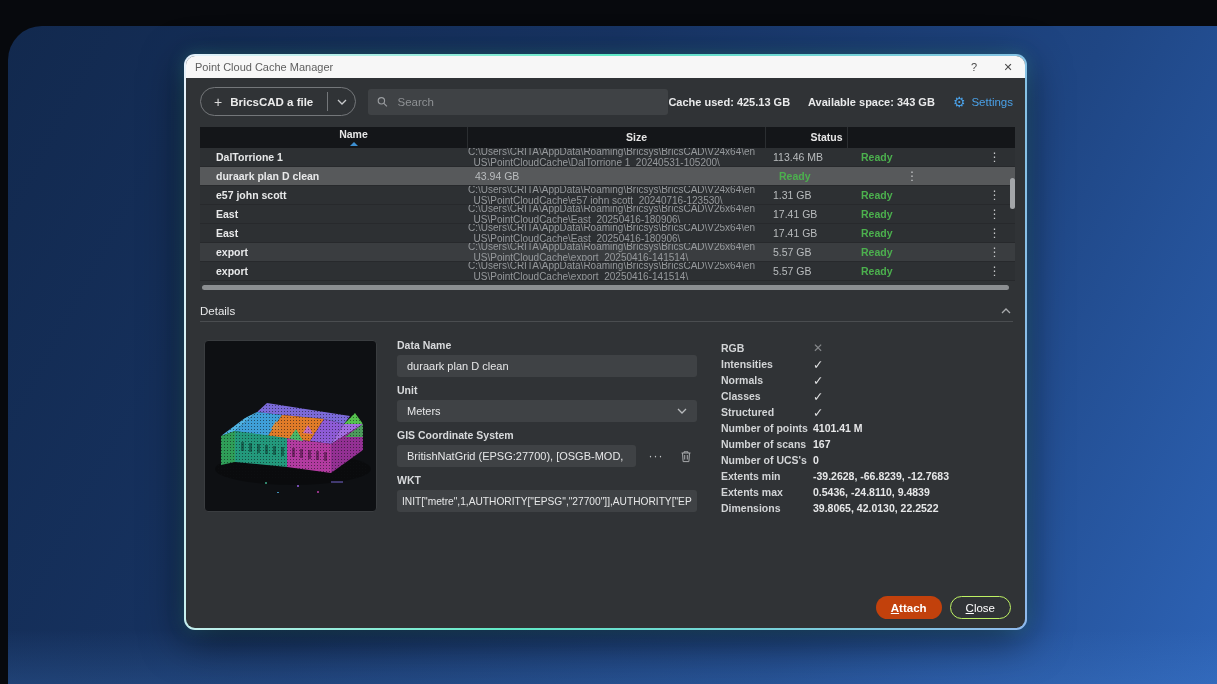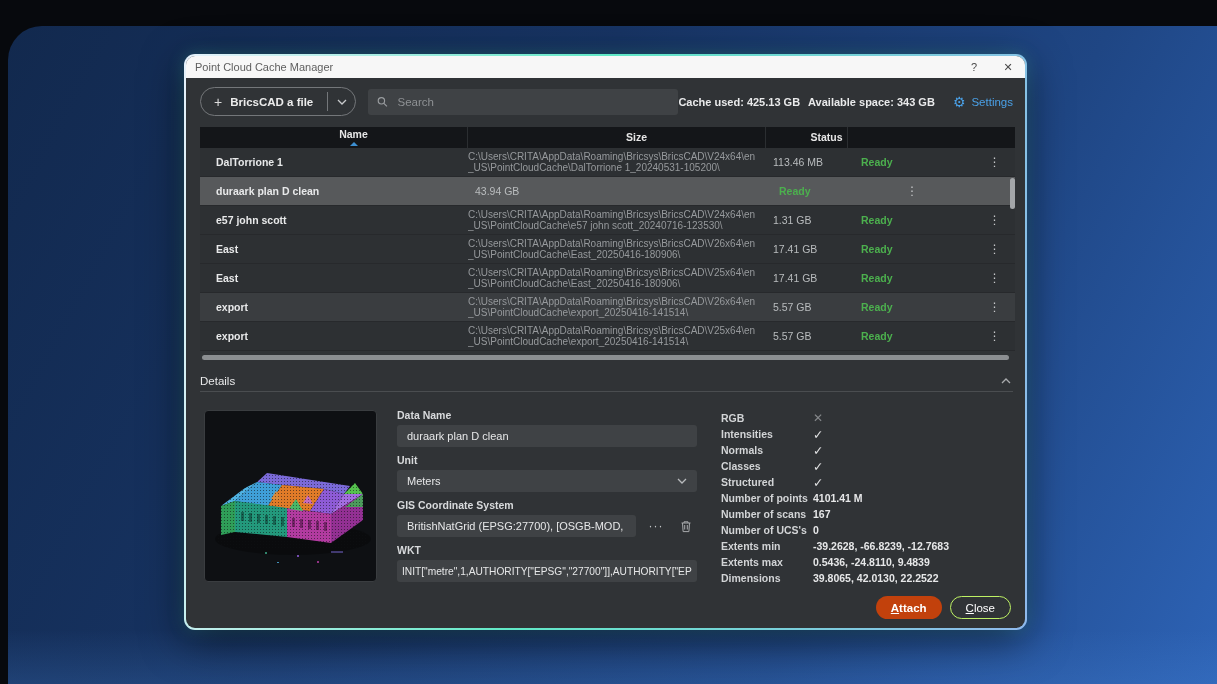--- a/index.html
+++ b/index.html
@@ -26,32 +26,32 @@
   
   .toolbar{display:flex;align-items:center;margin-top:9px;height:29px;flex:0 0 auto;}
   .process-btn{display:flex;align-items:stretch;height:29px;border:1px solid #74777a;border-radius:15px;color:#ececec;}
   .process-main{display:flex;align-items:center;gap:8px;padding:0 14px 0 13px;font-size:11.5px;font-weight:bold;}
   .plus{font-size:14px;font-weight:normal;color:#dcdcdc;line-height:1;}
   .process-split{width:1px;background:#74777a;margin:4px 0;}
   .process-drop{display:flex;align-items:center;justify-content:center;width:27px;}
   .searchbox{flex:1;margin-left:12px;height:26px;background:#3f4245;border-radius:3px;display:flex;align-items:center;padding:0 9px;gap:7px;}
   .searchbox input{background:transparent;border:none;outline:none;color:#d8dadc;font-size:11.5px;width:100%;}
   .searchbox input::placeholder{color:#8e9194;}
-  .stats{display:flex;align-items:center;gap:8px;font-size:11px;color:#e9eaeb;white-space:nowrap;}
+  .stats{display:flex;align-items:center;gap:18px;font-size:11px;color:#e9eaeb;white-space:nowrap;}
   .stat b{font-weight:bold;}
   .settings{display:flex;align-items:center;gap:6px;color:#4aa0e6;font-size:11.5px;margin-left:18px;margin-right:2px;cursor:default;}
   .gear{font-size:14px;line-height:1;}
 
   
   .table-wrap{position:relative;margin-top:11px;flex:0 0 auto;}
   .thead{display:grid;grid-template-columns:268px 298px 82px 128px 37px;background:#141619;height:21px;}
   .th{display:flex;flex-direction:column;align-items:center;justify-content:center;font-size:10.5px;font-weight:bold;color:#e6e6e6;border-right:1px solid #2b2e31;line-height:1;margin-left:40px;}
   .th:last-child{border-right:none;}
   .sort-up{width:0;height:0;border-left:4px solid transparent;border-right:4px solid transparent;border-bottom:4px solid #3d8fd1;margin-top:2px;}
-  .trow{display:grid;grid-template-columns:268px 298px 82px 128px 37px;height:29px;background:#2d3033;border-bottom:1px solid #27292c;}
+  .trow{display:grid;grid-template-columns:268px 298px 82px 128px 37px;height:19px;background:#2d3033;border-bottom:1px solid #27292c;}
   .trow.hover{background:#3a3d40;}
   .trow.selected{background:#57595b;}
   .cell{display:flex;align-items:center;font-size:10.5px;color:#e4e5e6;overflow:hidden;}
   .cell.name{padding-left:16px;font-weight:bold;color:#e8e9ea;}
   .cell.path{font-size:10px;color:#96999c;padding-right:10px;}
   .cell.path span{word-break:break-all;line-height:11px;max-height:22px;overflow:hidden;display:block;}
   .trow.selected .cell.path{color:#cdd0d2;}
   .cell.size{color:#b9bcbe;padding-left:7px;}
   .cell.status{color:#4cb04e;padding-left:13px;font-weight:bold;}
   .cell.menu{justify-content:center;color:#c6c8ca;font-size:12px;cursor:default;}

